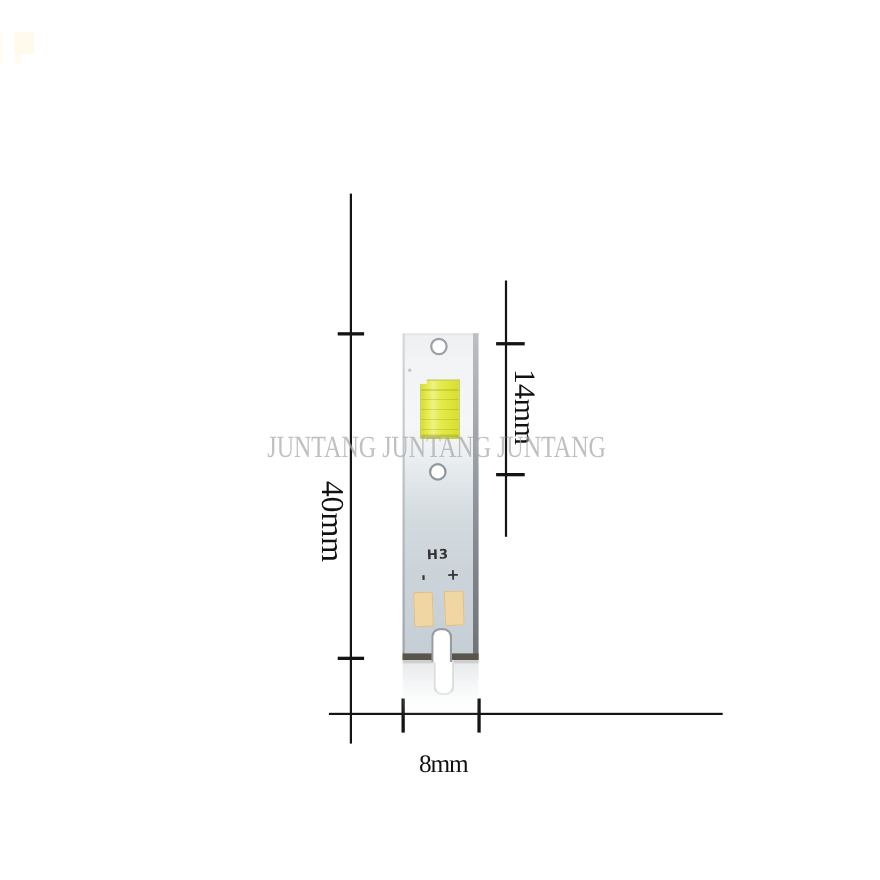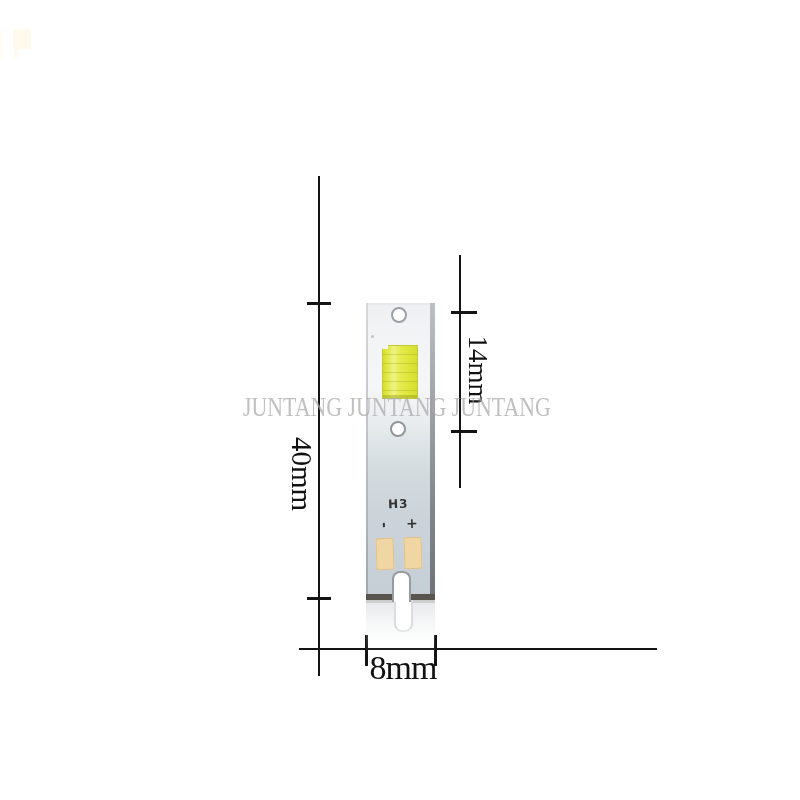--- a/index.html
+++ b/index.html
@@ -20,21 +20,21 @@
   .v14{left:459px;top:255px;width:2px;height:233px;}
   .v14-tick-top{left:451px;top:311px;width:26px;height:3px;}
   .v14-tick-bottom{left:451px;top:430px;width:26px;height:3px;}
   .h8{left:299px;top:648px;width:358px;height:2px;}
   .h8-tick-left{left:365px;top:635px;width:3px;height:31px;}
   .h8-tick-right{left:434px;top:635px;width:3px;height:31px;}
 
   .dim-label{color:#111;white-space:nowrap;line-height:1;}
   .label-40{left:301px;top:474px;font-size:29px;transform:translate(-50%,-50%) rotate(90deg);}
   .label-14{left:477px;top:370px;font-size:27px;transform:translate(-50%,-50%) rotate(90deg);}
-  .label-8{left:403px;top:651px;font-size:34px;transform:translateX(-50%);letter-spacing:-1px;font-family:Liberation Serif, serif;}
+  .label-8{left:403px;top:683px;font-size:23px;transform:translateX(-50%);letter-spacing:-1px;font-family:Liberation Serif, serif;}
 
   
   .watermark{left:243px;top:393px;font-size:28px;line-height:1;color:rgba(168,168,168,0.72);
              white-space:nowrap;transform:scaleX(0.78);transform-origin:left center;z-index:30;}
 
   
   .board{left:366px;top:303px;width:69px;height:297px;z-index:10;
     background:linear-gradient(180deg,#edeff1 0%,#f2f3f5 8%,#f5f6f7 28%,#eceff1 38%,
                #dde3e7 48%,#d2dade 58%,#ccd4da 72%,#c8d1d8 88%,#c5ced5 100%);}
   .board-edge-right{right:0;top:0;width:5px;height:100%;

